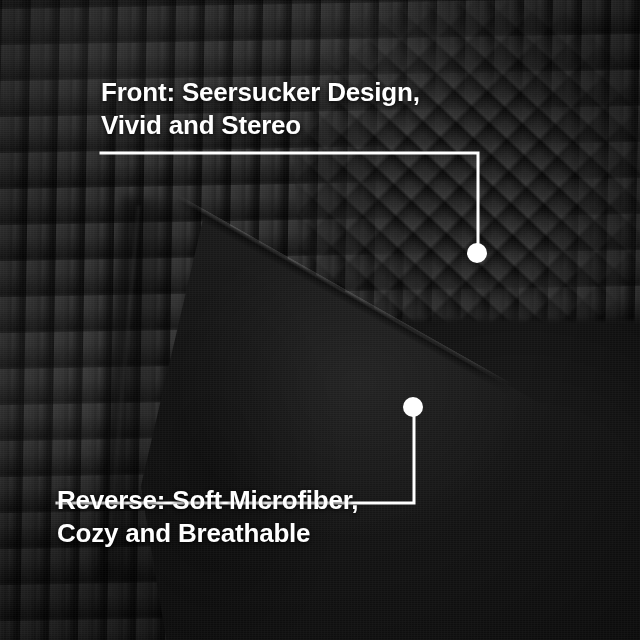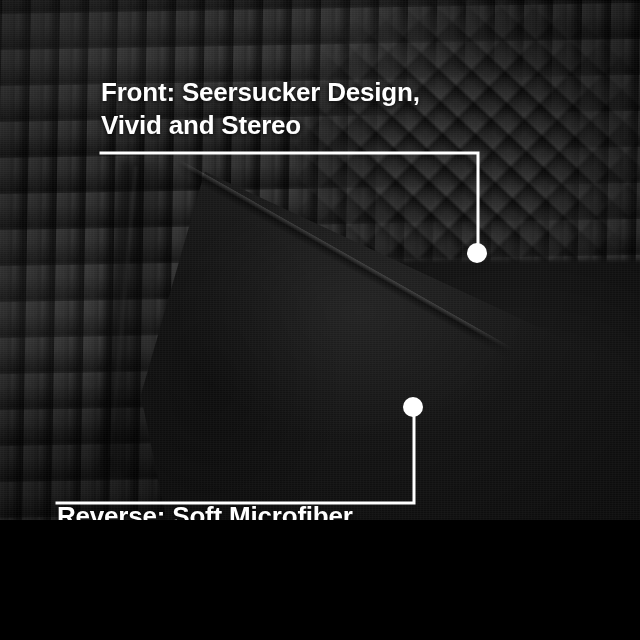--- a/index.html
+++ b/index.html
@@ -4,21 +4,21 @@
 <title>Product Feature Callout</title>
 <style>
   html, body {
     margin: 0;
     padding: 0;
     background: #000;
   }
   #stage {
     position: relative;
     width: 640px;
-    height: 520px;
+    height: 640px;
     overflow: hidden;
     background: #d946ef;
     font-family: "Liberation Sans", sans-serif;
     -webkit-font-smoothing: antialiased;
   }
 
   
   .photo {
     position: absolute;
     inset: 0;
@@ -246,16 +246,16 @@
     </g>
     <g>
       <path id="line-reverse" fill="none" stroke="#ffffff" stroke-width="3" stroke-linecap="square" stroke-linejoin="miter" d="M414,417 V503 H57"></path>
       <circle id="dot-reverse" fill="#ffffff" cx="413" cy="407" r="10"></circle>
     </g>
   </svg>
 
   <div class="caption" id="caption-front" style="left: 101px; top: 76px; color: rgb(255, 255, 255); font-size: 26px;">Front: Seersucker Design,
 Vivid and Stereo</div>
 
-  <div class="caption" id="caption-reverse" style="left: 57px; top: 500px; color: rgb(255, 255, 255); font-size: 26px;">Reverse: Soft Microfiber,
+  <div class="caption" id="caption-reverse" style="left: 57px; top: 484px; color: rgb(255, 255, 255); font-size: 26px;">Reverse: Soft Microfiber,
 Cozy and Breathable</div>
 
 </div>
 
 </body></html>

